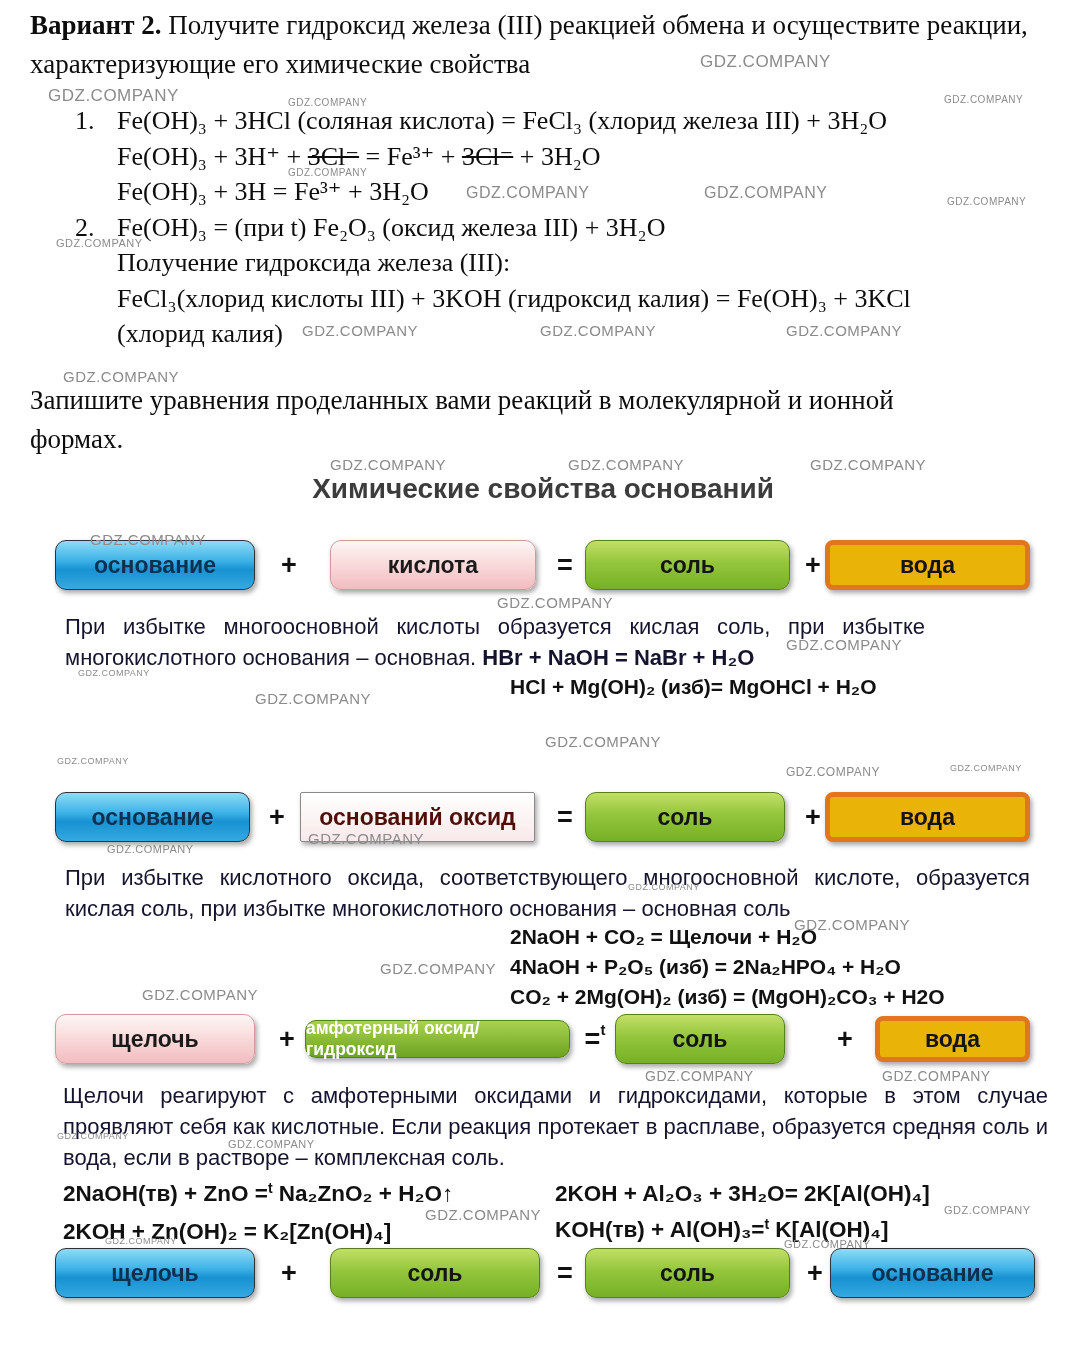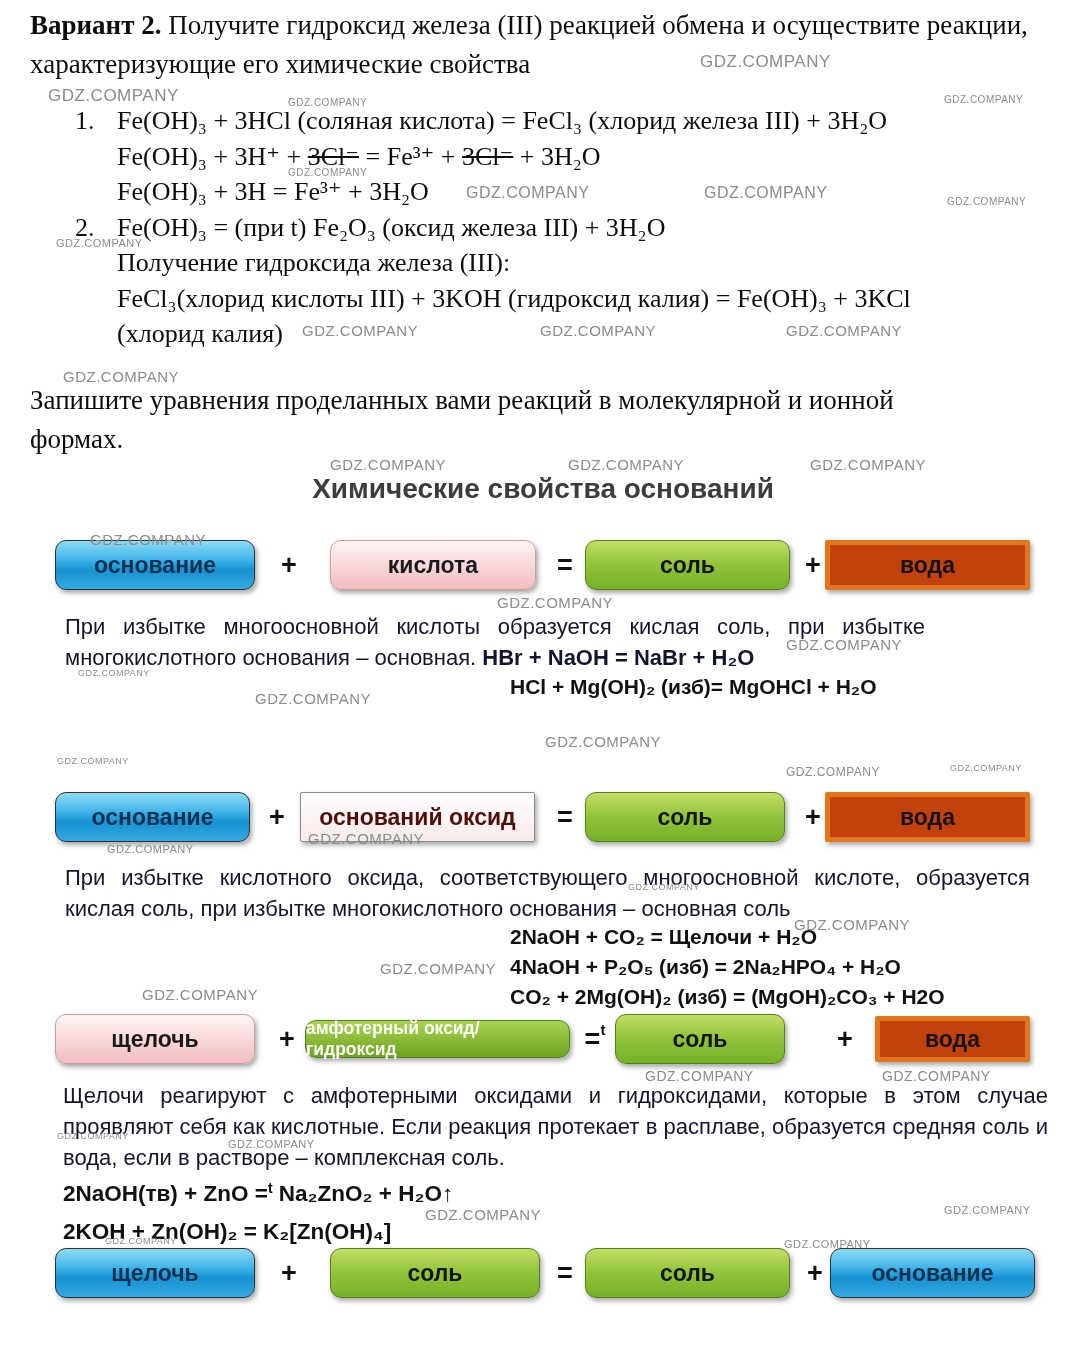--- a/index.html
+++ b/index.html
@@ -32,21 +32,21 @@
     display:flex; align-items:center; justify-content:center;
     font-weight:bold; font-size:23px; border-radius:11px;
     box-shadow:2px 3px 5px rgba(0,0,0,0.35);
   }
   .bx-blue  { background:linear-gradient(180deg,#8edcf5 0%,#3fb3e8 40%,#1792d2 60%,#36a9e0 100%);
               color:#0b3050; border:1px solid #2a333b; }
   .bx-pink  { background:linear-gradient(180deg,#fdf6f5 0%,#f8d6d7 55%,#f2bcc0 100%);
               color:#1a1a1a; border:1px solid #cf9c9c; }
   .bx-green { background:linear-gradient(180deg,#c3de67 0%,#94c63c 45%,#76b026 100%);
               color:#141414; border:1px solid #55801c; }
-  .bx-water { background:#c2410c; border:5px solid #e0771c; color:#141414; border-radius:2px; }
+  .bx-water { background:#eab308; border:5px solid #e0771c; color:#141414; border-radius:8px; }
   .bx-oxide { background:linear-gradient(180deg,#ffffff,#f8e9e9); border:1px solid #8a8a8a;
               color:#4f0f08; border-radius:2px; }
   .bx-ampho { background:linear-gradient(180deg,#a9d252,#6da320); color:#ffffff;
               font-size:17.5px; border:1px solid #55801c; }
   .op { position:absolute; top:0; width:44px; height:54px; text-align:center;
         line-height:54px; font-weight:bold; font-size:27px; color:#111; }
   .opsup { font-size:15px; position:relative; top:-13px; font-weight:bold; }
   .supt  { font-size:14px; position:relative; top:-8px; font-weight:bold; }
 
   .dg-para { position:absolute; font-size:22px; line-height:31px; color:#14142e; text-align:justify; }
@@ -198,20 +198,26 @@
 
   <div class="dg dg-para" style="left:63px;top:1080px;width:985px">Щелочи реагируют с амфотерными оксидами и гидроксидами, которые в этом случае проявляют себя как кислотные. Если реакция протекает в расплаве, образуется средняя соль и вода, если в растворе – комплексная соль.</div>
 
   <div class="dg dg-eq-big" style="left:63px;top:1176px;width:485px">
     <div>
       <span>2NaOH(тв) + ZnO =</span><span class="supt">t</span><span> Na₂ZnO₂ + H₂O↑</span>
     </div>
     <div>2KOH + Zn(OH)₂ = K₂[Zn(OH)₄]</div>
   </div>
 
+  <div class="dg dg-eq-big" style="left:555px;top:1176px;width:490px">
+    <div>2KOH + Al₂O₃ + 3H₂O= 2K[Al(OH)₄]</div>
+    <div>
+      <span>KOH(тв) + Al(OH)₃=</span><span class="supt">t</span><span> K[Al(OH)₄]</span>
+    </div>
+  </div>
 
   <div class="scheme-row dg" style="top:1246px">
     <div class="bx bx-blue" style="left:0;width:200px">
         <span>щелочь</span>
       </div>
     <div class="op" style="left:212px">+</div>
     <div class="bx bx-green" style="left:275px;width:210px">
         <span>соль</span>
       </div>
     <div class="op" style="left:488px">=</div>

